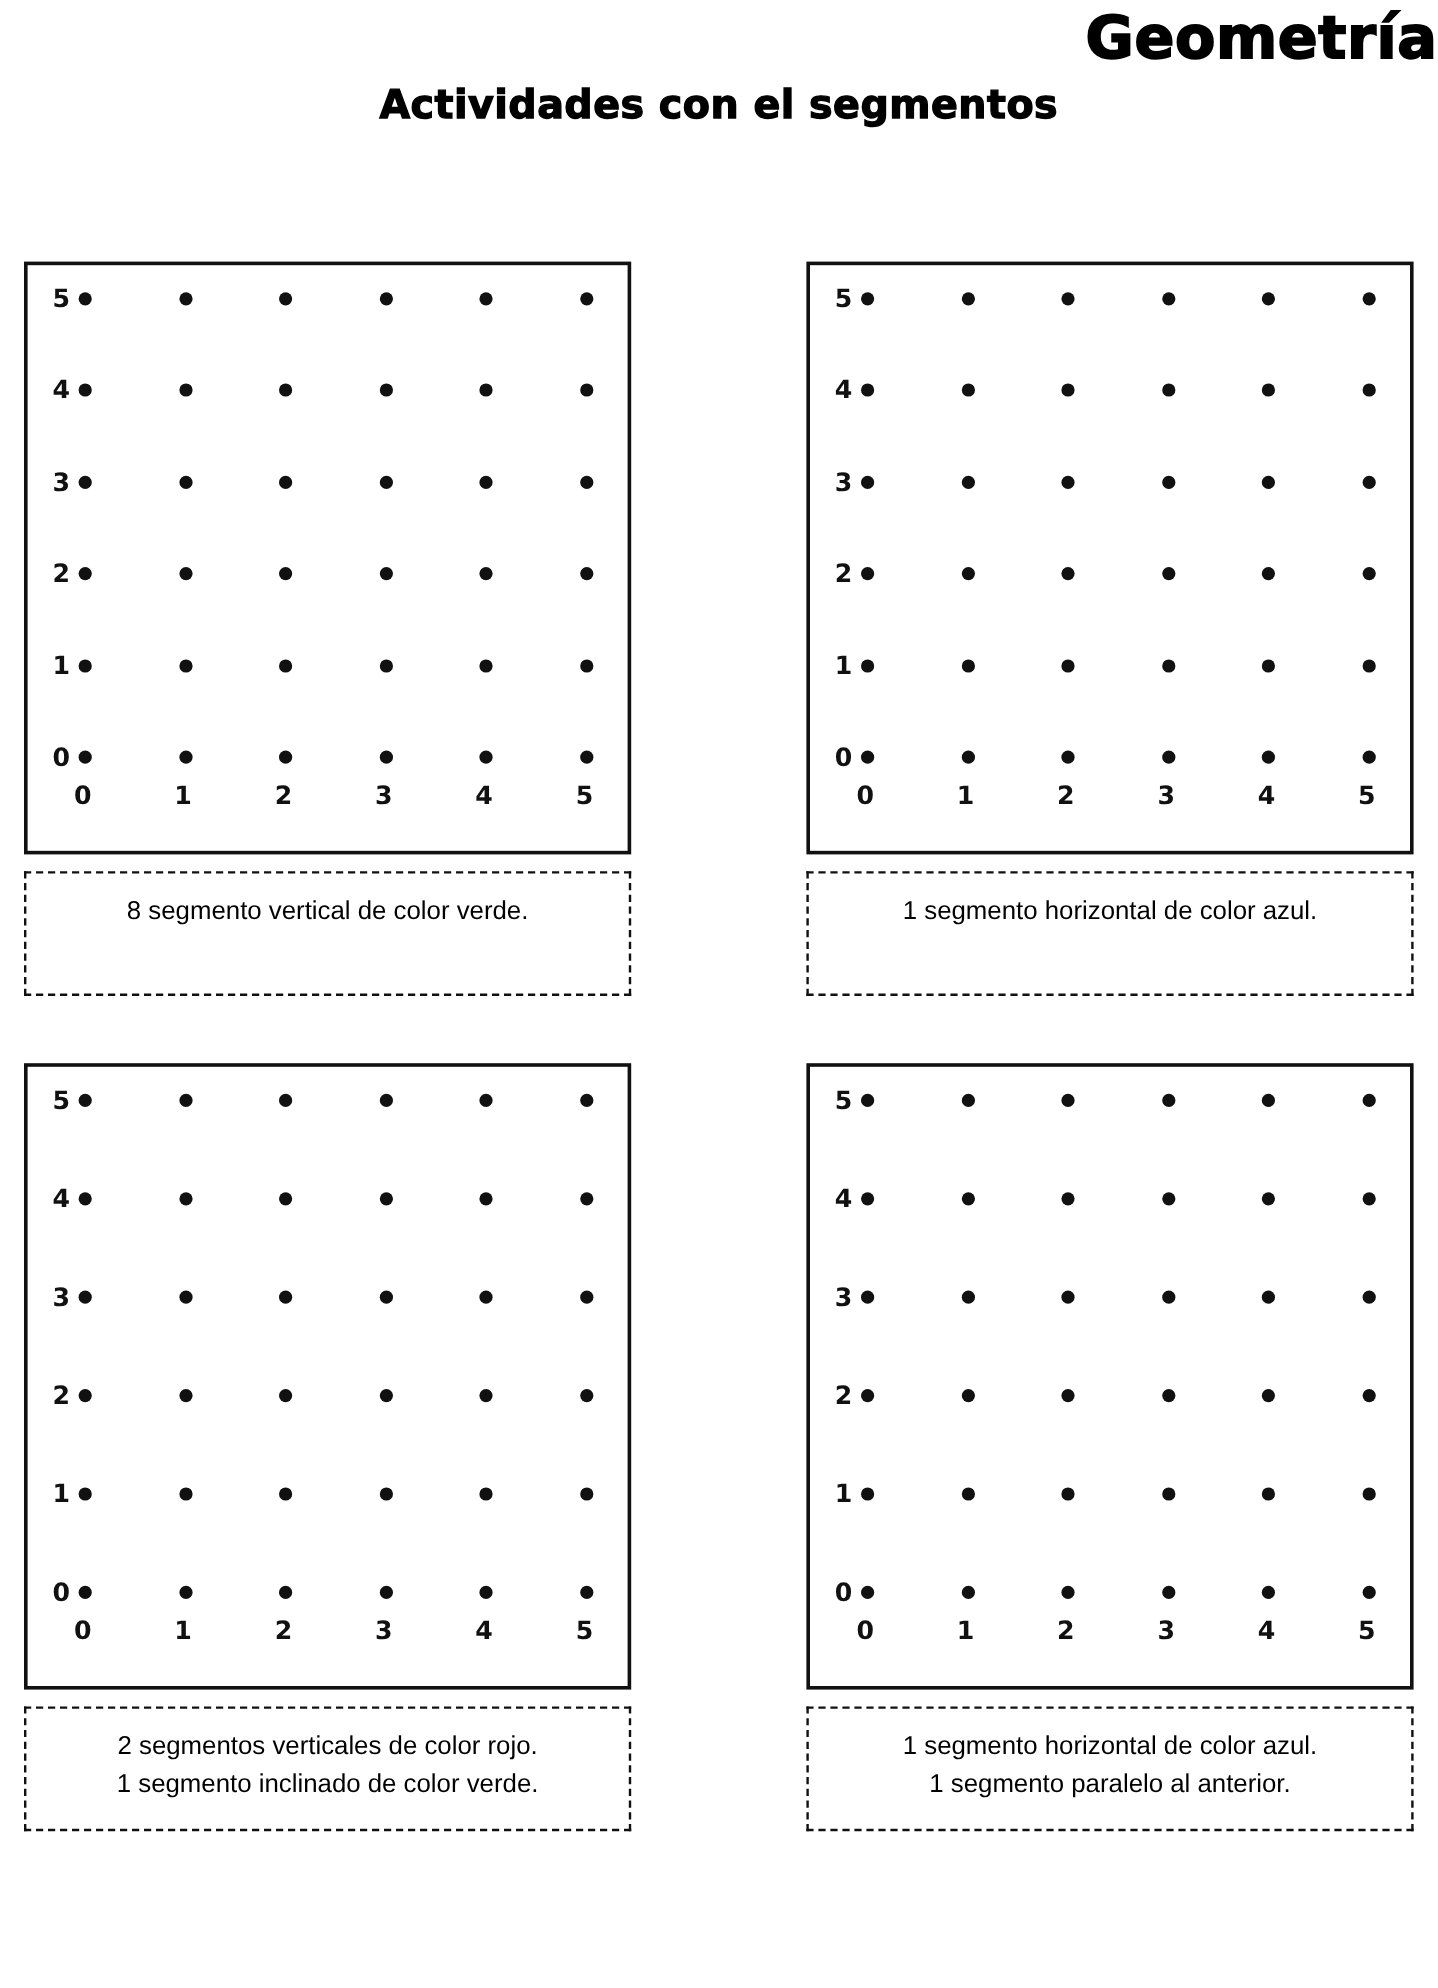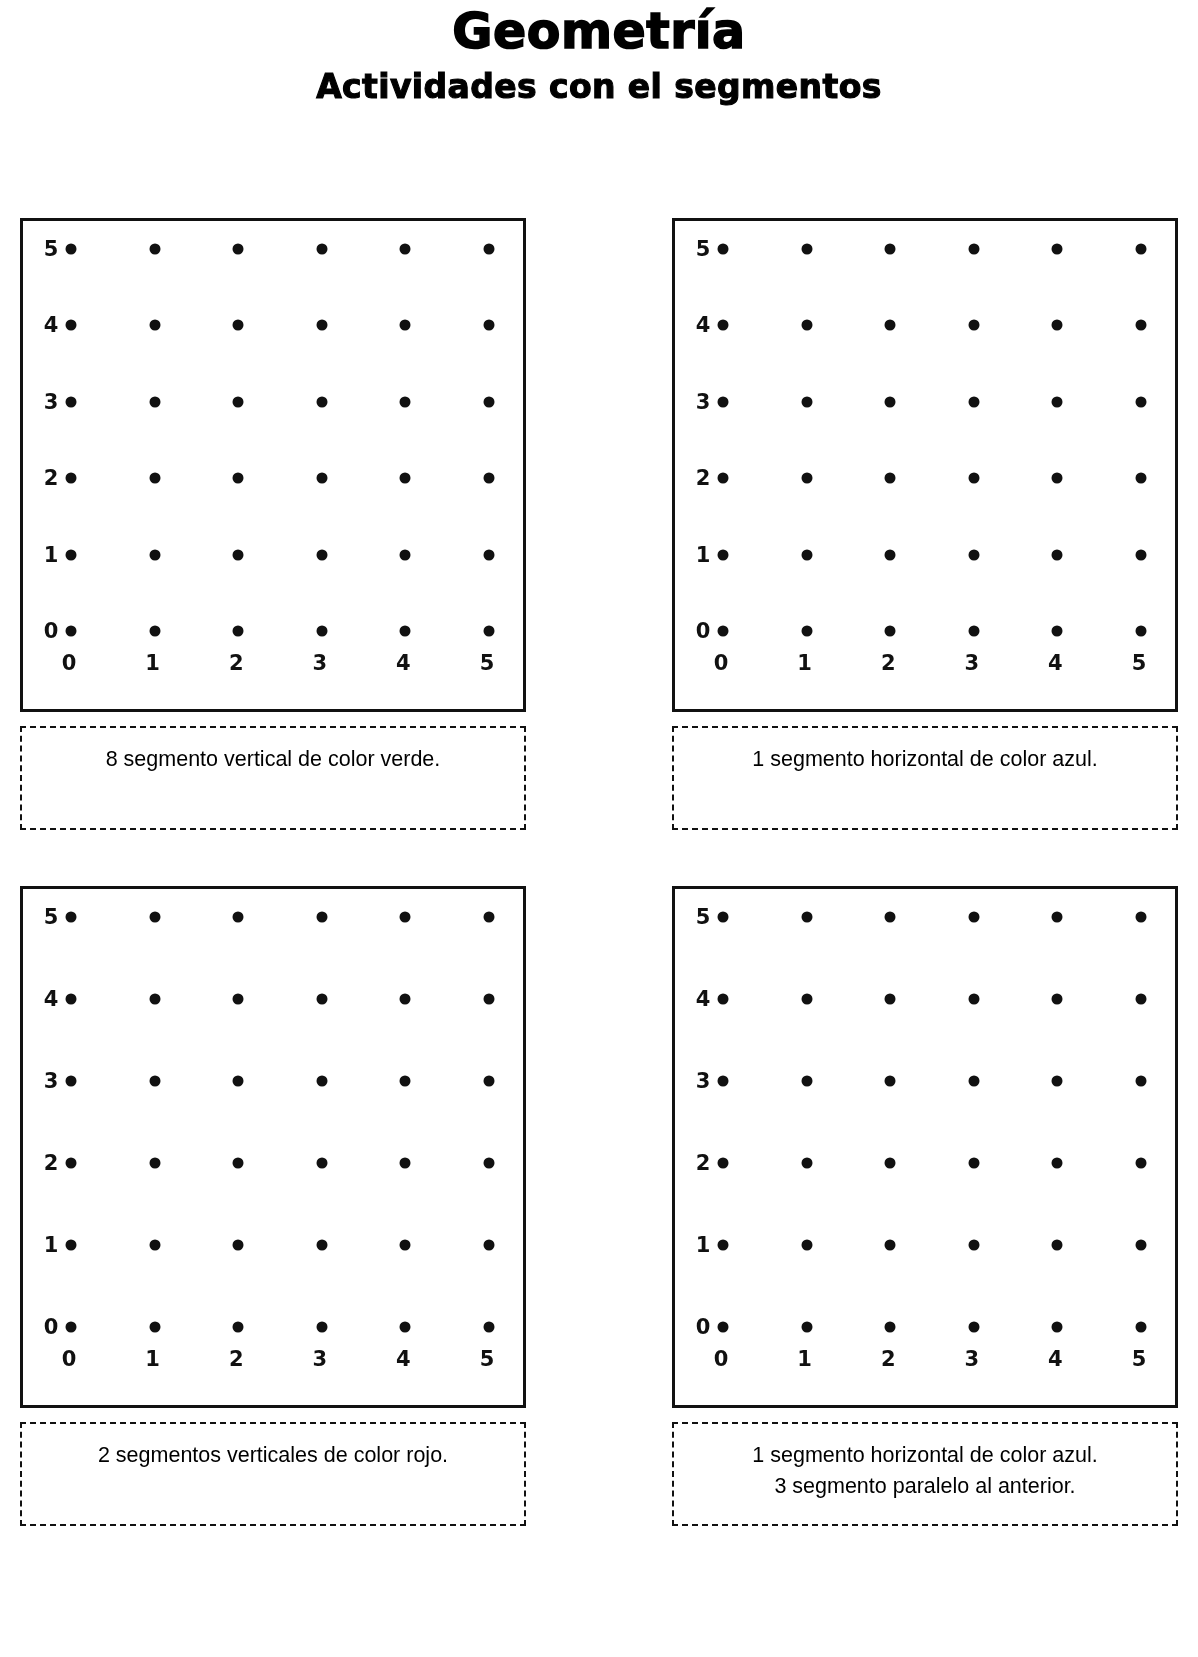--- a/index.html
+++ b/index.html
@@ -27,20 +27,21 @@
     text-align: center;
     padding-top: 6px;
   }
   .title {
     font-family: "DejaVu Sans", sans-serif;
     font-weight: 700;
     font-size: 49px;
     letter-spacing: 0.5px;
     line-height: 1.05;
     margin: 0;
+    text-align: right;
     -webkit-text-stroke: 1.6px #000;
   }
   .subtitle {
     font-family: "DejaVu Sans", sans-serif;
     font-weight: 700;
     font-size: 33px;
     letter-spacing: 0.4px;
     line-height: 1.1;
     margin: 12px 0 0 0;
     -webkit-text-stroke: 1.1px #000;
@@ -283,20 +284,21 @@
             <div class="axis-label" style="left: 28px; top: 438px;">0</div>
             <div class="axis-label" style="left: 46px; top: 470px;">0</div>
             <div class="axis-label" style="left: 129.6px; top: 470px;">1</div>
             <div class="axis-label" style="left: 213.2px; top: 470px;">2</div>
             <div class="axis-label" style="left: 296.8px; top: 470px;">3</div>
             <div class="axis-label" style="left: 380.4px; top: 470px;">4</div>
             <div class="axis-label" style="left: 464px; top: 470px;">5</div>
           </div>
         <div class="caption">
           <div>2 segmentos verticales de color rojo.</div>
+          <div>1 segmento inclinado de color verde.</div>
         </div>
       </div>
 
       <div class="card">
         <div class="geoboard tall">
             <div class="dot" style="left: 48px; top: 28px;"></div>
             <div class="dot" style="left: 131.6px; top: 28px;"></div>
             <div class="dot" style="left: 215.2px; top: 28px;"></div>
             <div class="dot" style="left: 298.8px; top: 28px;"></div>
             <div class="dot" style="left: 382.4px; top: 28px;"></div>
@@ -339,21 +341,21 @@
             <div class="axis-label" style="left: 28px; top: 438px;">0</div>
             <div class="axis-label" style="left: 46px; top: 470px;">0</div>
             <div class="axis-label" style="left: 129.6px; top: 470px;">1</div>
             <div class="axis-label" style="left: 213.2px; top: 470px;">2</div>
             <div class="axis-label" style="left: 296.8px; top: 470px;">3</div>
             <div class="axis-label" style="left: 380.4px; top: 470px;">4</div>
             <div class="axis-label" style="left: 464px; top: 470px;">5</div>
           </div>
         <div class="caption">
           <div>1 segmento horizontal de color azul.</div>
-          <div>3 segmento paralelo al anterior.</div>
+          <div>1 segmento paralelo al anterior.</div>
         </div>
       </div>
 
     </div>
 
   </div>
 
 </div>
 
 </body></html>

